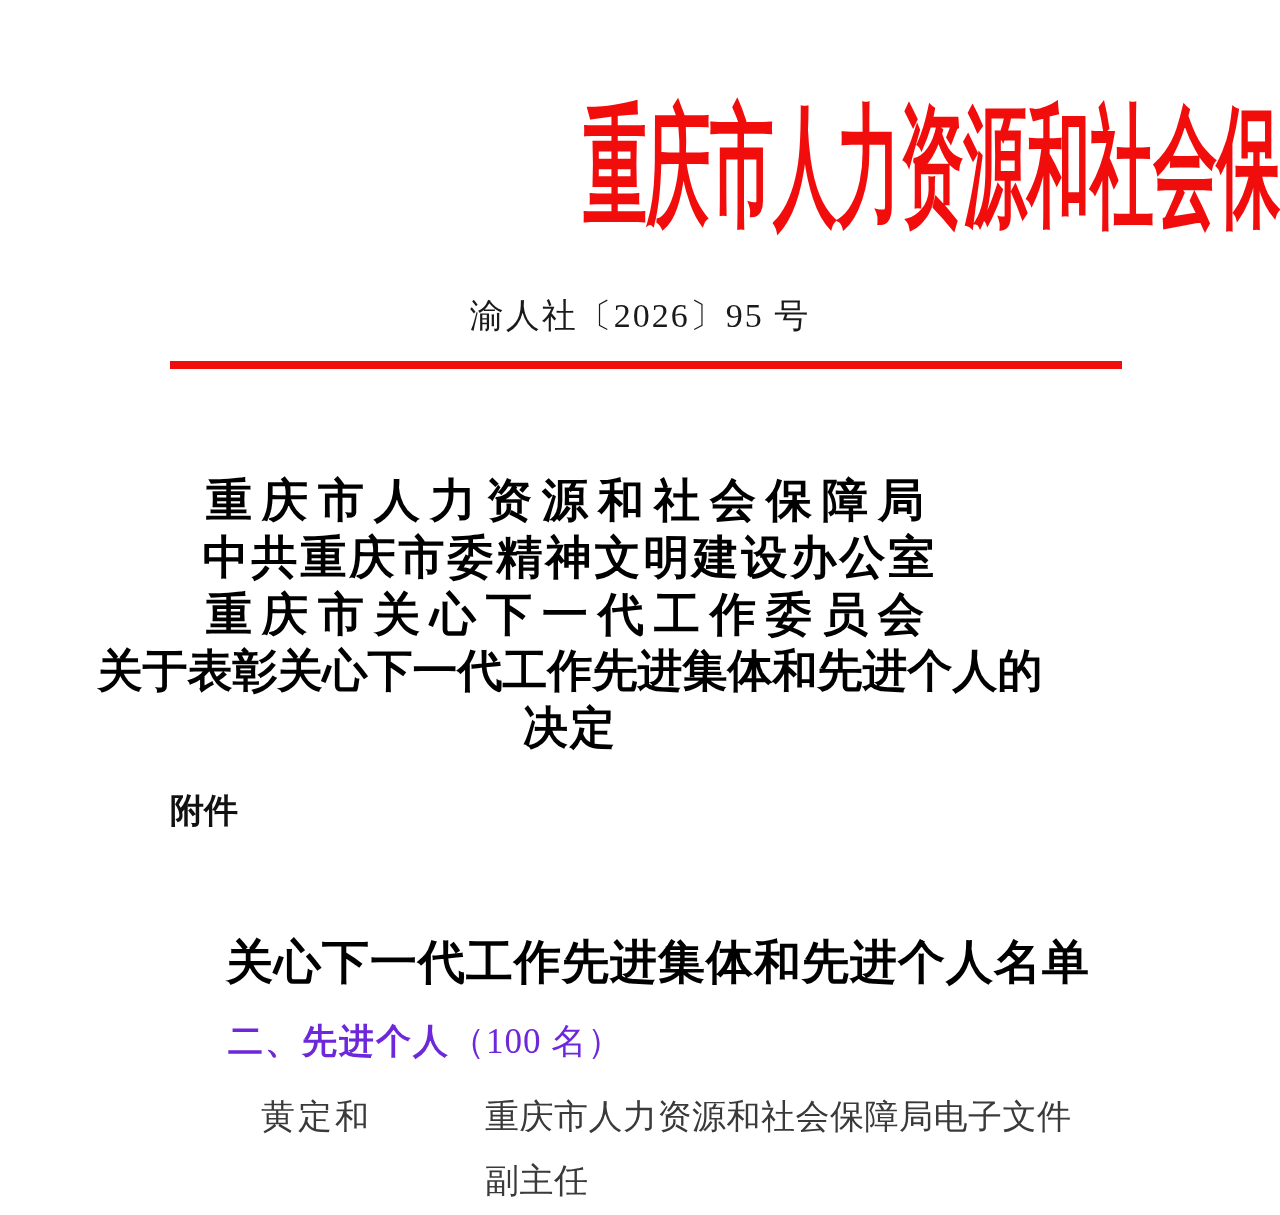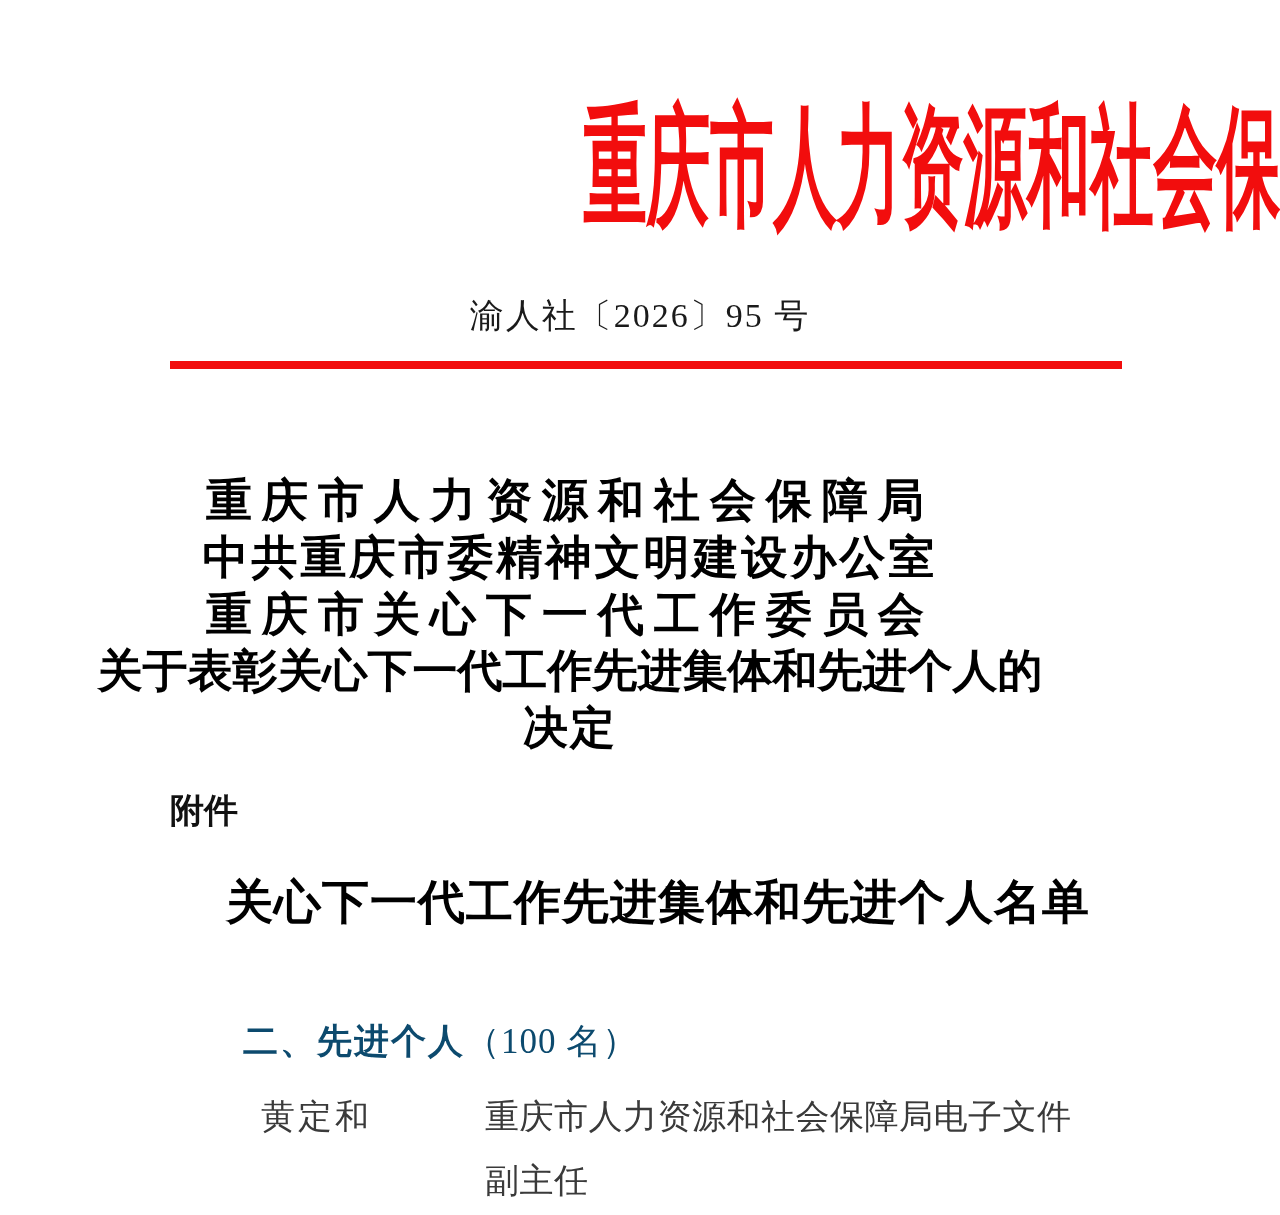--- a/index.html
+++ b/index.html
@@ -84,41 +84,41 @@
     left: 170px;
     font-family: "Liberation Sans", sans-serif;
     font-weight: bold;
     font-size: 34px;
     line-height: 44px;
     color: #111;
   }
   
   .annex-title {
     position: absolute;
-    top: 872px;
+    top: 932px;
     left: 0;
     width: 1280px;
     text-align: center;
     font-weight: bold;
     font-size: 47px;
     line-height: 60px;
     letter-spacing: 1px;
     color: #000;
     white-space: nowrap;
     padding-left: 36px;
   }
   
   .section-heading {
     position: absolute;
     top: 1018px;
-    left: 243px;
+    left: 228px;
     font-size: 35px;
     line-height: 46px;
     white-space: nowrap;
-    color: #0c4a6e;
+    color: #6d28d9;
   }
   .section-heading .bold-part {
     font-family: "Liberation Sans", sans-serif;
     font-weight: bold;
     letter-spacing: 2px;
   }
   .section-heading .count-part {
     font-family: "Liberation Serif", serif;
     font-weight: normal;
     letter-spacing: 1px;

